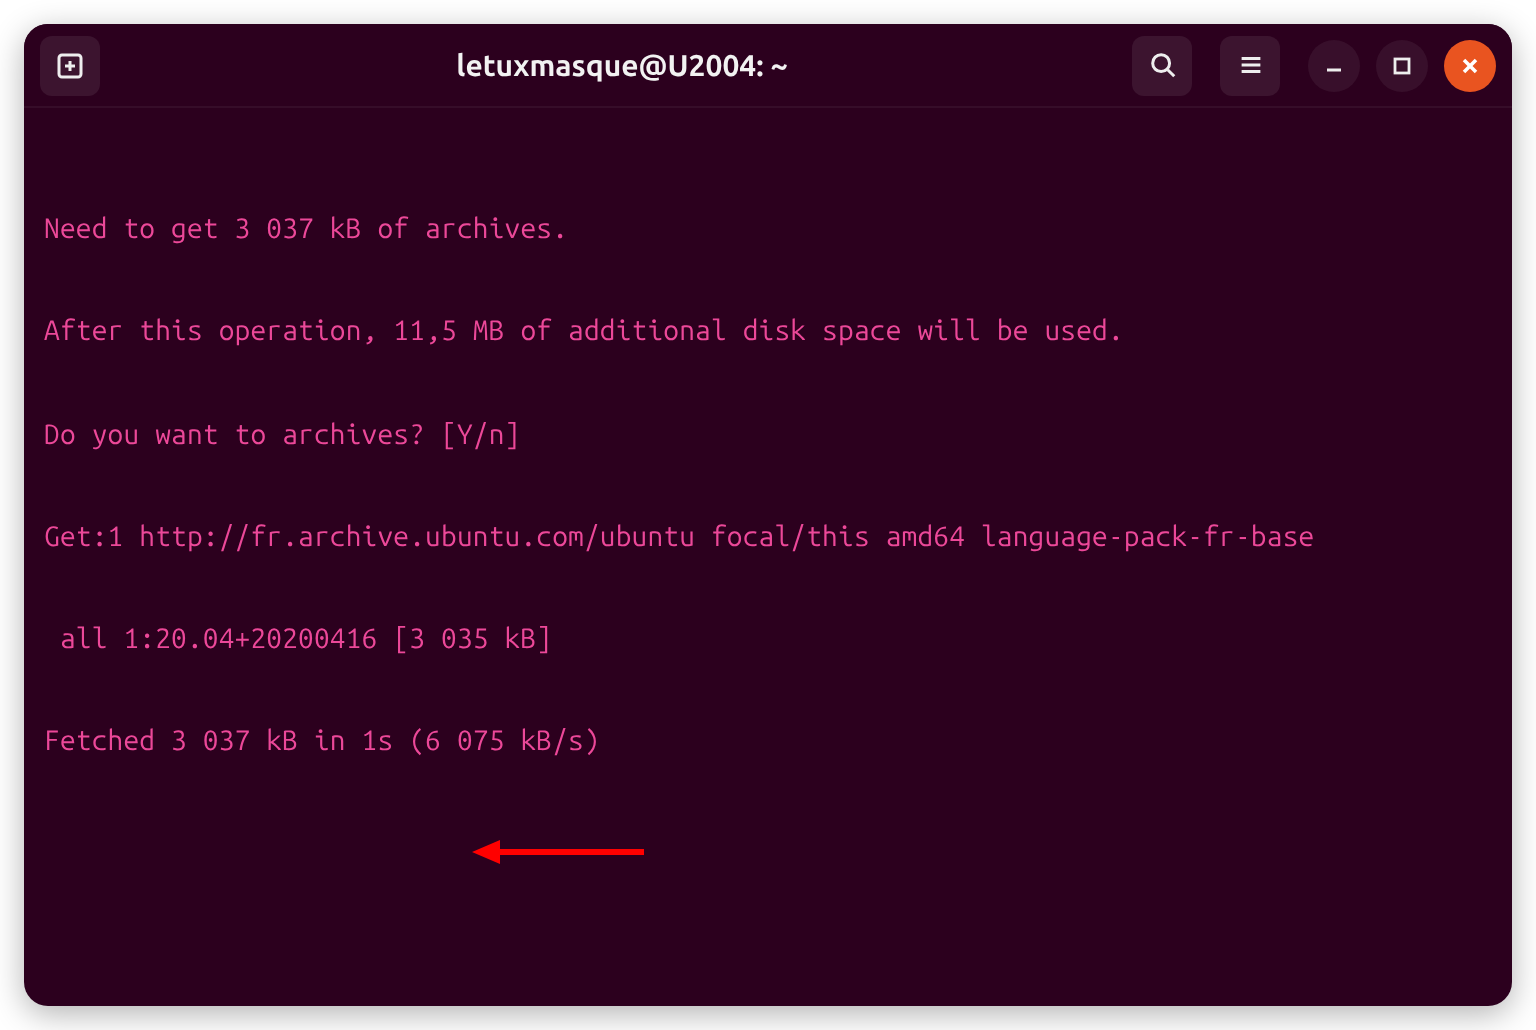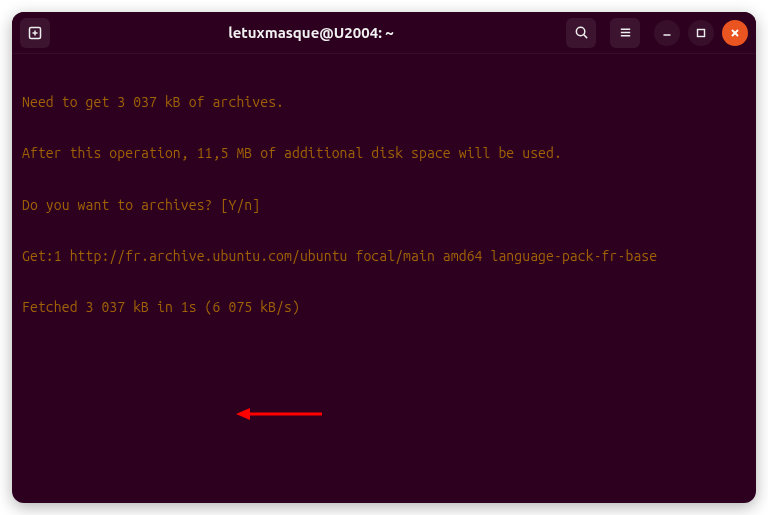--- a/index.html
+++ b/index.html
@@ -13,20 +13,21 @@
     }
     .window {
       width: 744px;
       height: 491px;
       background: #2c001e;
       border-radius: 12px;
       box-shadow: 0 4px 16px rgba(0,0,0,0.3);
       overflow: hidden;
       display: flex;
       flex-direction: column;
+      gap: 12px;
     }
     .titlebar {
       height: 42px;
       background: #2c001e;
       border-bottom: 1px solid rgba(255,255,255,0.05);
       display: flex;
       align-items: center;
       padding: 0 8px;
     }
     .titlebar-left {
@@ -69,21 +70,21 @@
       color: #eee;
       cursor: pointer;
     }
     .winctrl.close {
       background: #e95420;
       color: #fff;
     }
     .terminal {
       flex: 1;
       padding: 6px 10px 22px 10px;
-      color: #a16207;
+      color: #ec4899;
       line-height: 1.22;
       white-space: pre;
       overflow: hidden;
       letter-spacing: 0.1px;
     }
     .arrow-overlay {
       position: absolute;
       pointer-events: none;
     }
   </style>
@@ -133,21 +134,22 @@
           <line x1="9" y1="3" x2="3" y2="9"></line>
         </svg>
       </div>
     </div>
   </div>
 
   <div class="terminal" style="position:relative;">
     <div>Need to get 3 037 kB of archives.</div>
     <div>After this operation, 11,5 MB of additional disk space will be used.</div>
     <div>Do you want to archives? [Y/n]</div>
-    <div>Get:1 http://fr.archive.ubuntu.com/ubuntu focal/main amd64 language-pack-fr-base</div>
+    <div>Get:1 http://fr.archive.ubuntu.com/ubuntu focal/this amd64 language-pack-fr-base</div>
+    <div> all 1:20.04+20200416 [3 035 kB]</div>
     <div>Fetched 3 037 kB in 1s (6 075 kB/s)</div>
     
     
     
     
     
     
     
     
     

